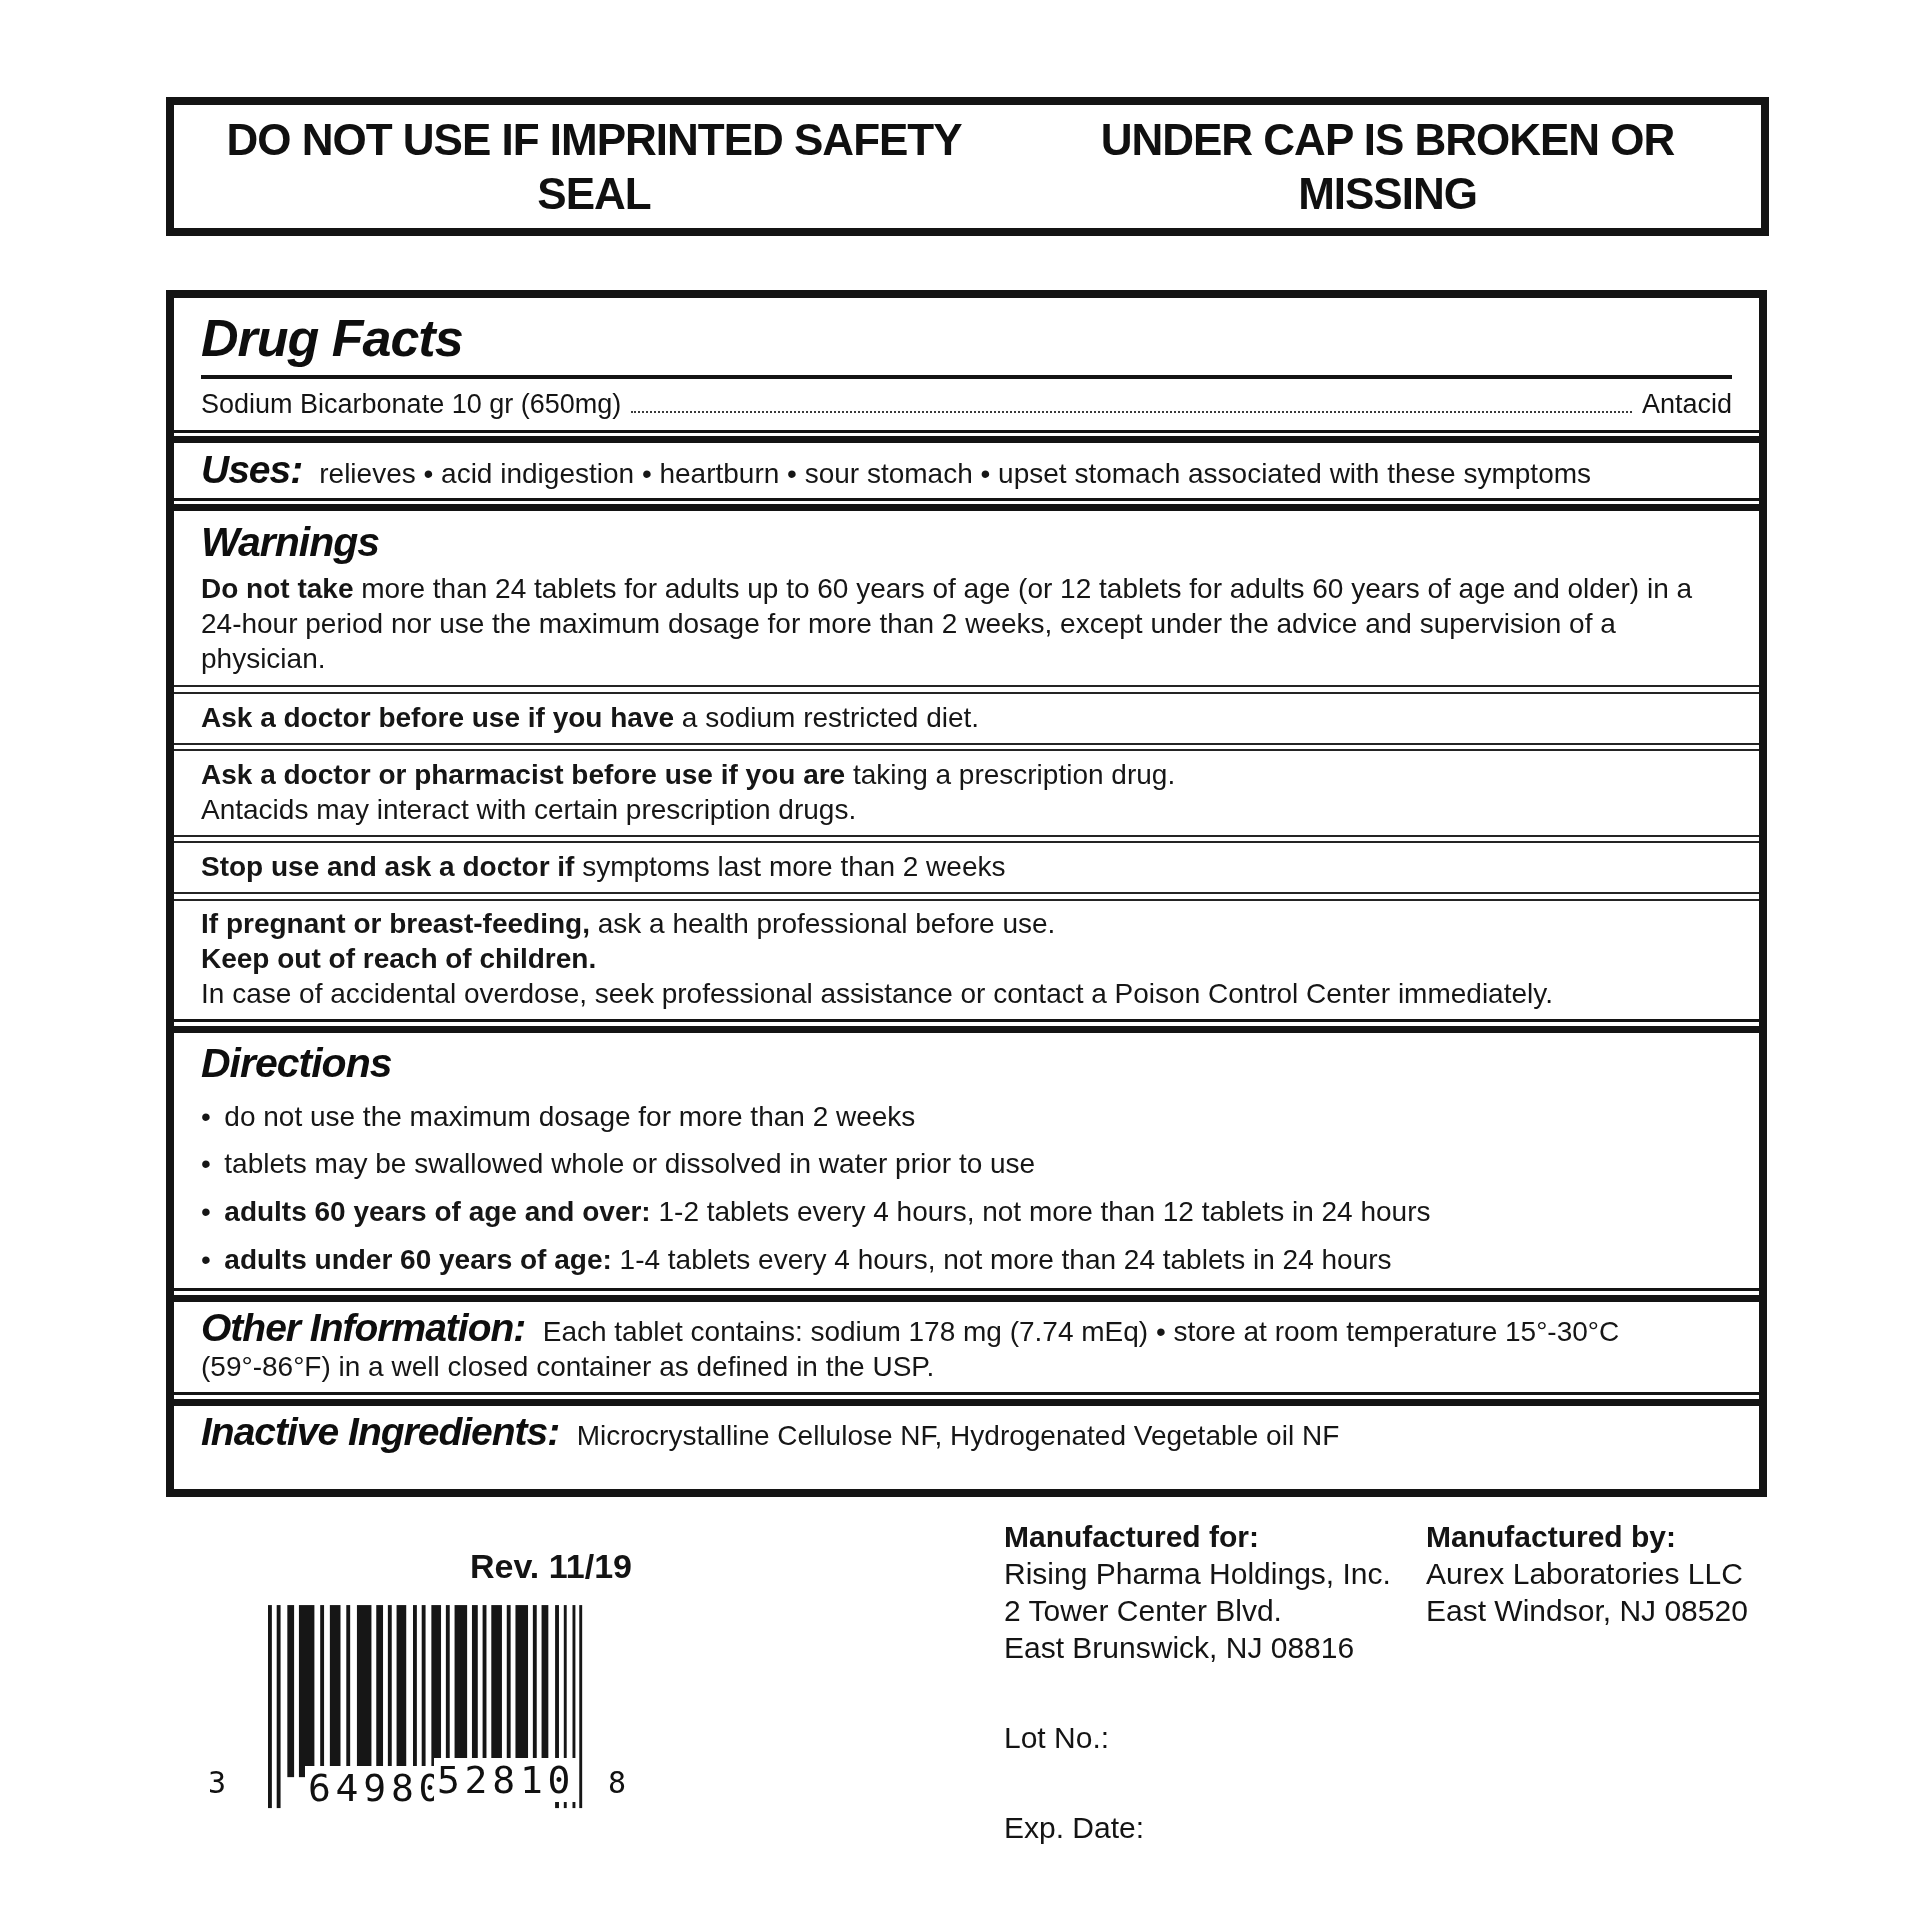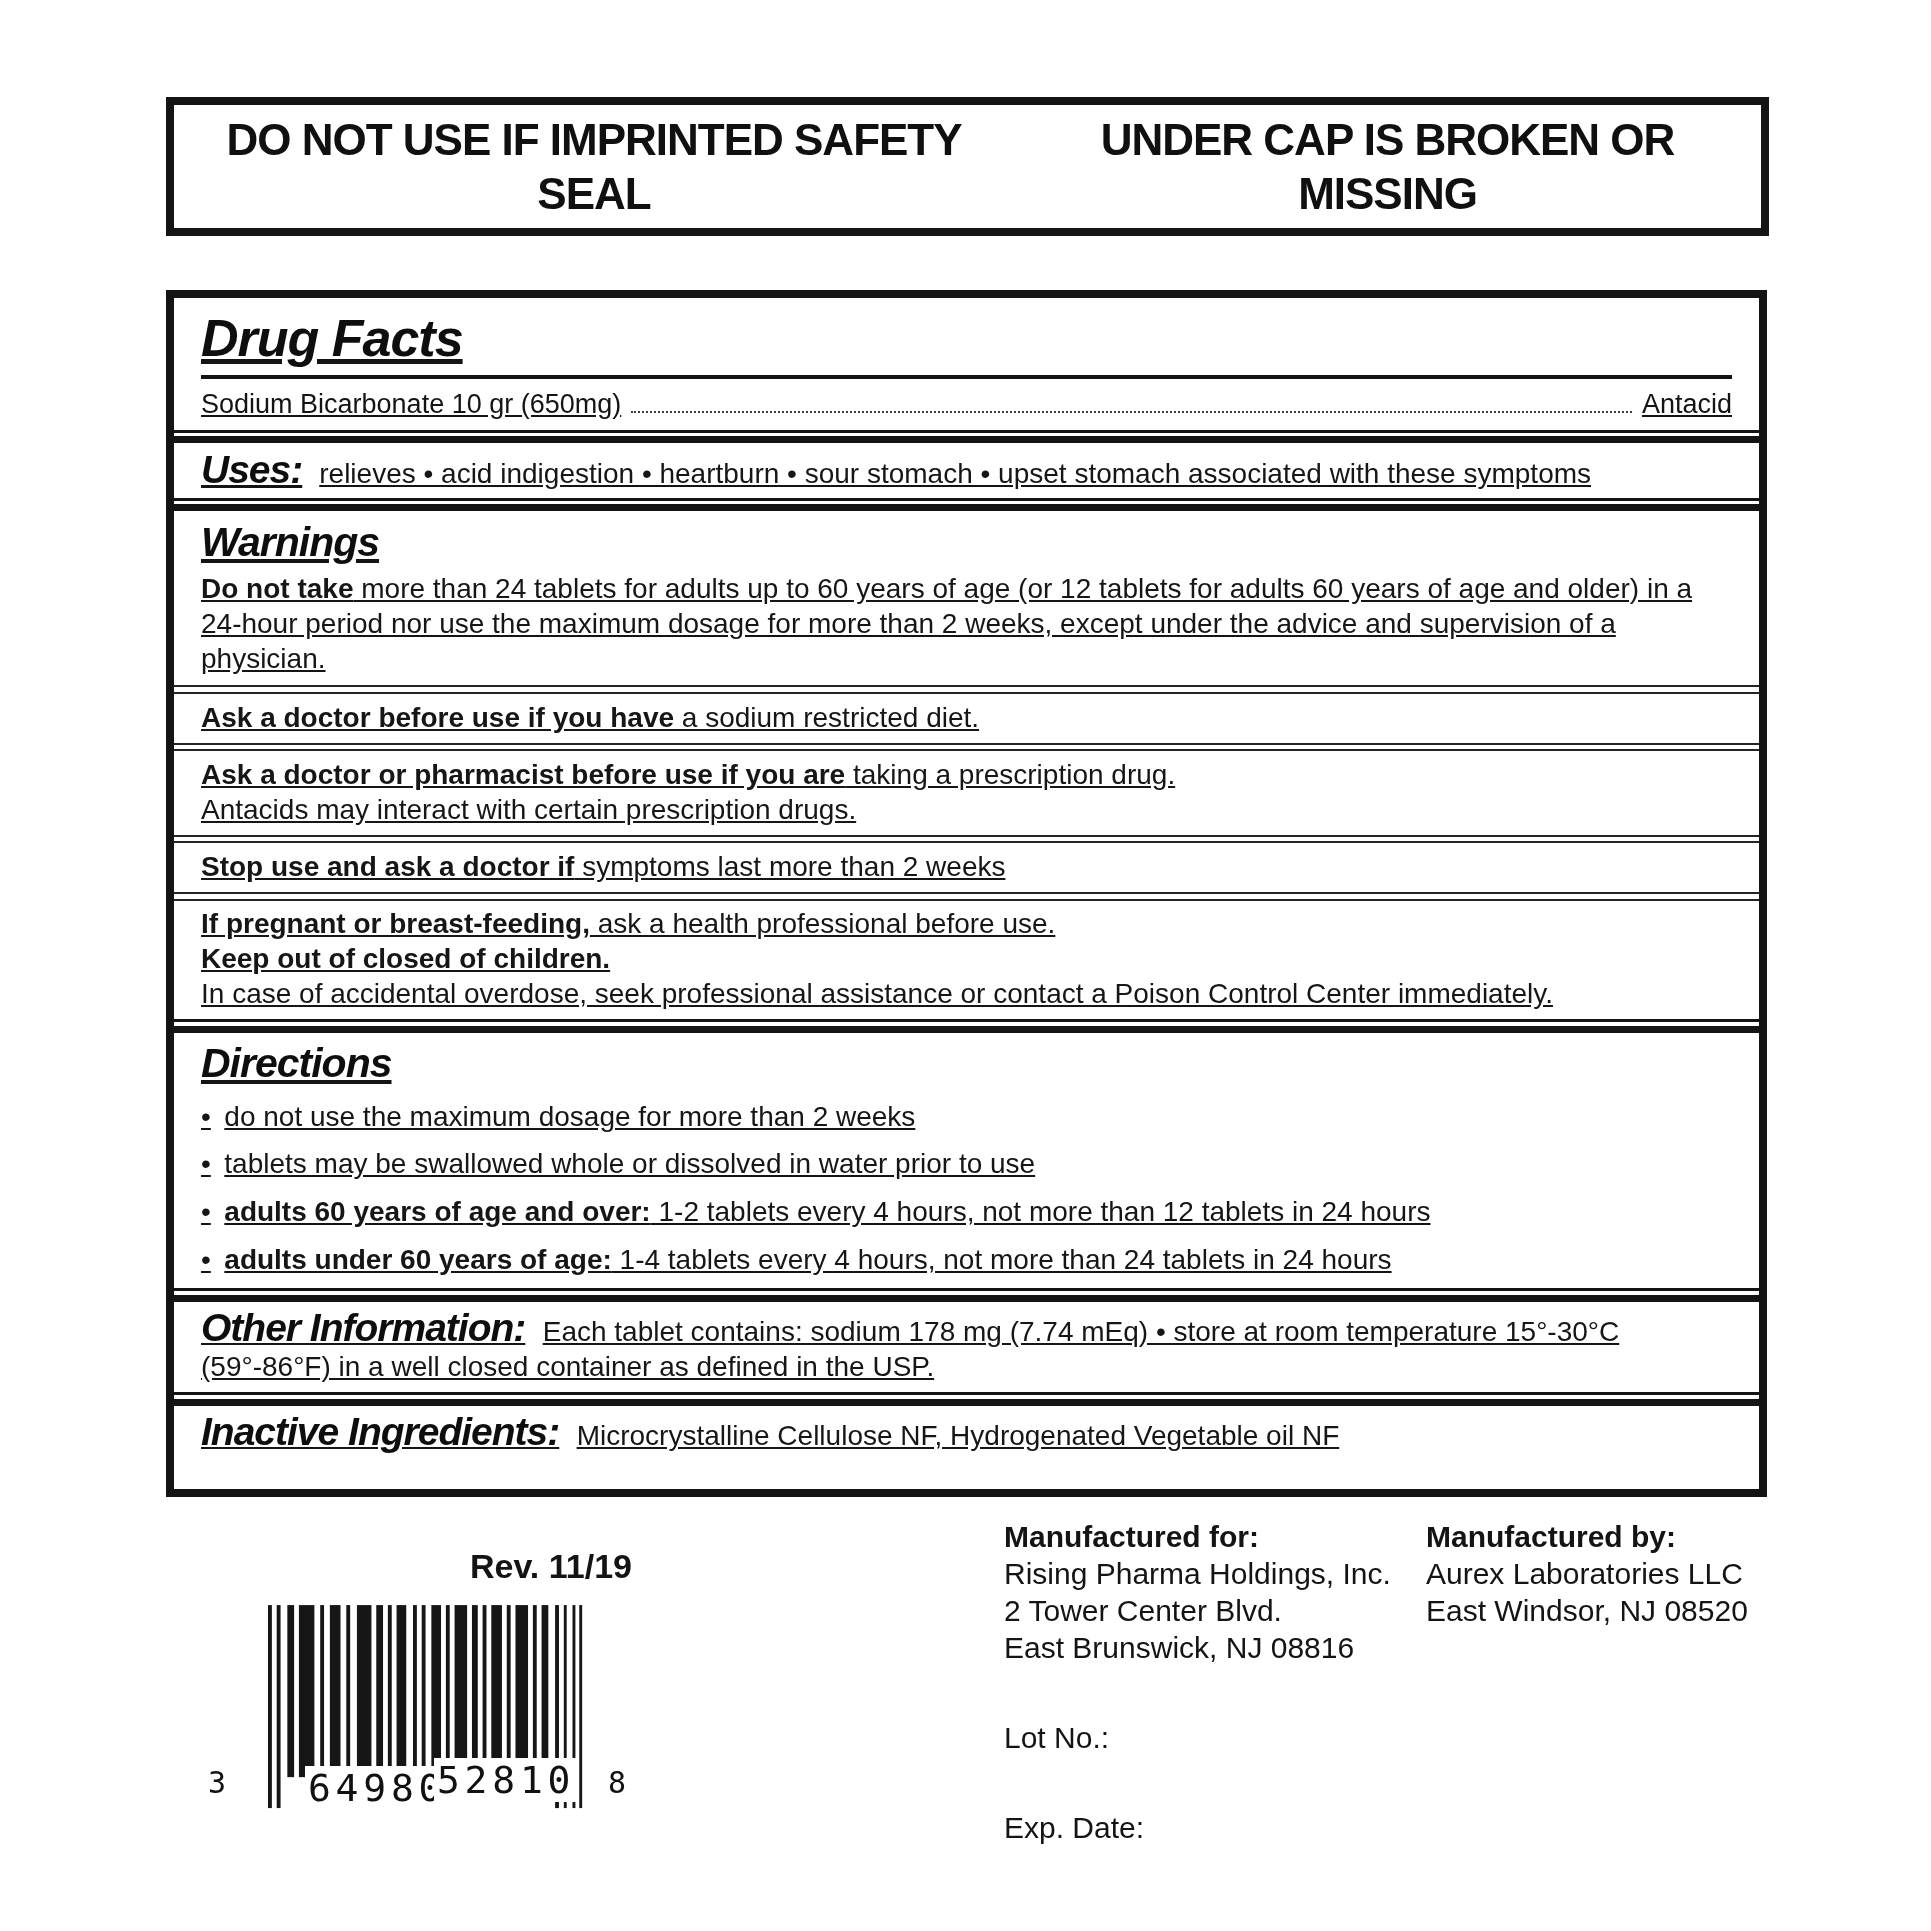--- a/index.html
+++ b/index.html
@@ -20,21 +20,21 @@
   }
   .banner .line{
     font-weight:bold;font-size:44px;line-height:54px;letter-spacing:-1px;color:#101010;
   }
   
   .facts{
     position:absolute;left:166px;top:290px;width:1601px;height:1207px;
     box-sizing:border-box;border:8.7px solid #141414;
     overflow:hidden;background:#fff;
   }
-  .pad{padding-left:27px;padding-right:27px;text-decoration:underline;}
+  .pad{padding-left:27px;padding-right:27px;}
   .h1{
     font-style:italic;font-weight:bold;font-size:52px;line-height:56px;
     letter-spacing:-1px;padding-top:11.6px;color:#0e0e0e;
   }
   .rule-h1{border:0;border-top:4.8px solid #141414;margin:9.7px 0 0 0;}
   .active-head{
     display:flex;justify-content:space-between;align-items:baseline;margin-top:9.7px;
   }
   .h2{
     font-style:italic;font-weight:bold;font-size:37px;line-height:42px;
@@ -133,21 +133,21 @@
     <div class="pad sect body-text">
       <span class="b">Stop use and ask a doctor if</span><span> symptoms last more than 2 weeks</span>
     </div>
 
     <div class="div-minor"></div>
 
     <div class="pad sect body-text">
       <div>
         <span class="b">If pregnant or breast-feeding,</span><span> ask a health professional before use.</span>
       </div>
-      <div class="b">Keep out of closed of children.</div>
+      <div class="b">Keep out of reach of children.</div>
       <div>In case of accidental overdose, seek professional assistance or contact a Poison Control Center immediately.</div>
     </div>
 
     <div class="div-major"></div>
 
     <div class="pad" style="padding-bottom:11.6px;">
       <div class="h3">Directions</div>
       <div class="bullet-item body-text">
         <span class="bullet-glyph">•</span>
         <span><span class="b"></span><span>do not use the maximum dosage for more than 2 weeks</span></span>

